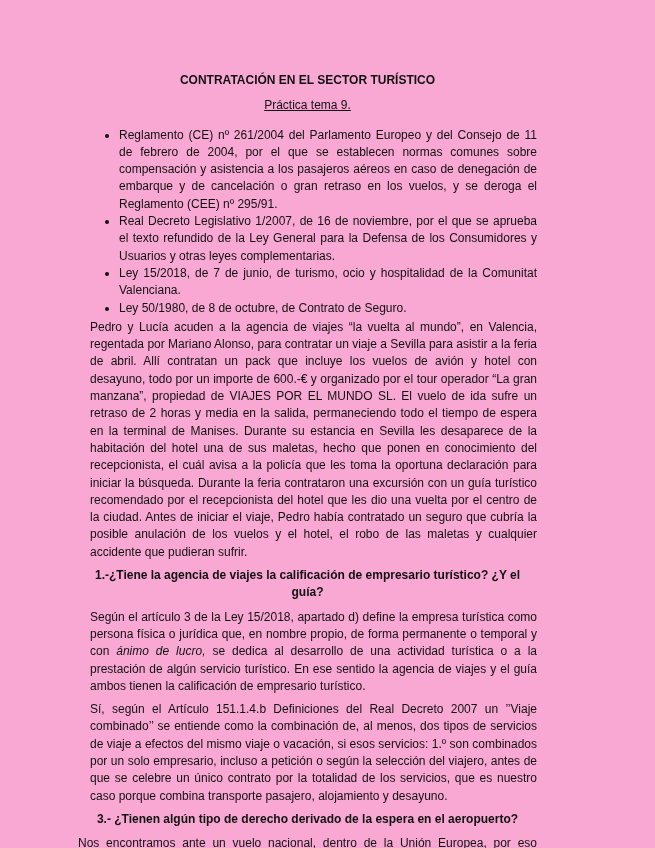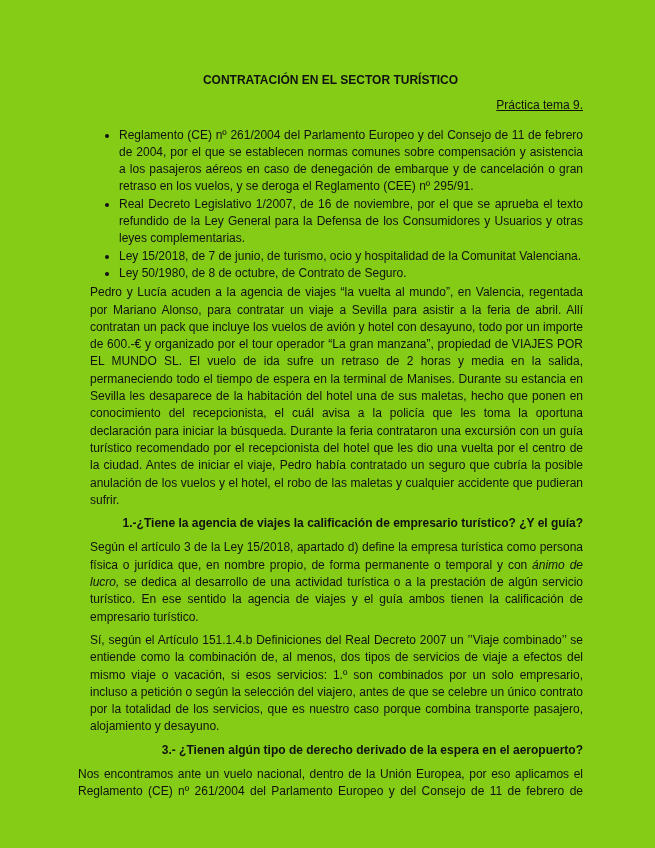--- a/index.html
+++ b/index.html
@@ -5,37 +5,37 @@
   html, body {
     margin: 0;
     padding: 0;
     background: #ffffff;
   }
   .page {
     position: relative;
     width: 655px;
     height: 848px;
     box-sizing: border-box;
-    background: #84cc16;
-    padding: 72px 72px 0 78px;
+    background: #f9a8d4;
+    padding: 72px 118px 0 78px;
     font-family: "Liberation Sans", "DejaVu Sans", sans-serif;
     font-size: 12px;
     line-height: 17.3px;
     color: #111111;
     overflow: hidden;
   }
   .doc-title {
     font-size: 12px;
     font-weight: bold;
     text-align: center;
     margin: 0 0 8px 0;
   }
   .practice-heading {
     margin: 0 0 8px 0;
-    text-align: right;
+    text-align: center;
   }
   .practice-heading span {
     text-decoration: underline;
   }
   ul.legislation-list {
     margin: 12px 0 2px 0;
     padding: 0 0 0 41px;
     text-align: justify;
   }
   ul.legislation-list li {
@@ -46,21 +46,21 @@
     margin: 0 0 6px 12px;
     text-align: justify;
   }
   p.plain-left {
     margin: 0 0 6px 0;
     text-align: left;
   }
   p.question-heading {
     font-weight: bold;
     margin: 0 0 7px 0;
-    text-align: right;
+    text-align: center;
   }
   p.continued-para {
     margin: 0 0 6px 0;
     text-align: justify;
     text-align-last: justify;
   }
   .italic { font-style: italic; }
 </style>
 </head>
 <body>

